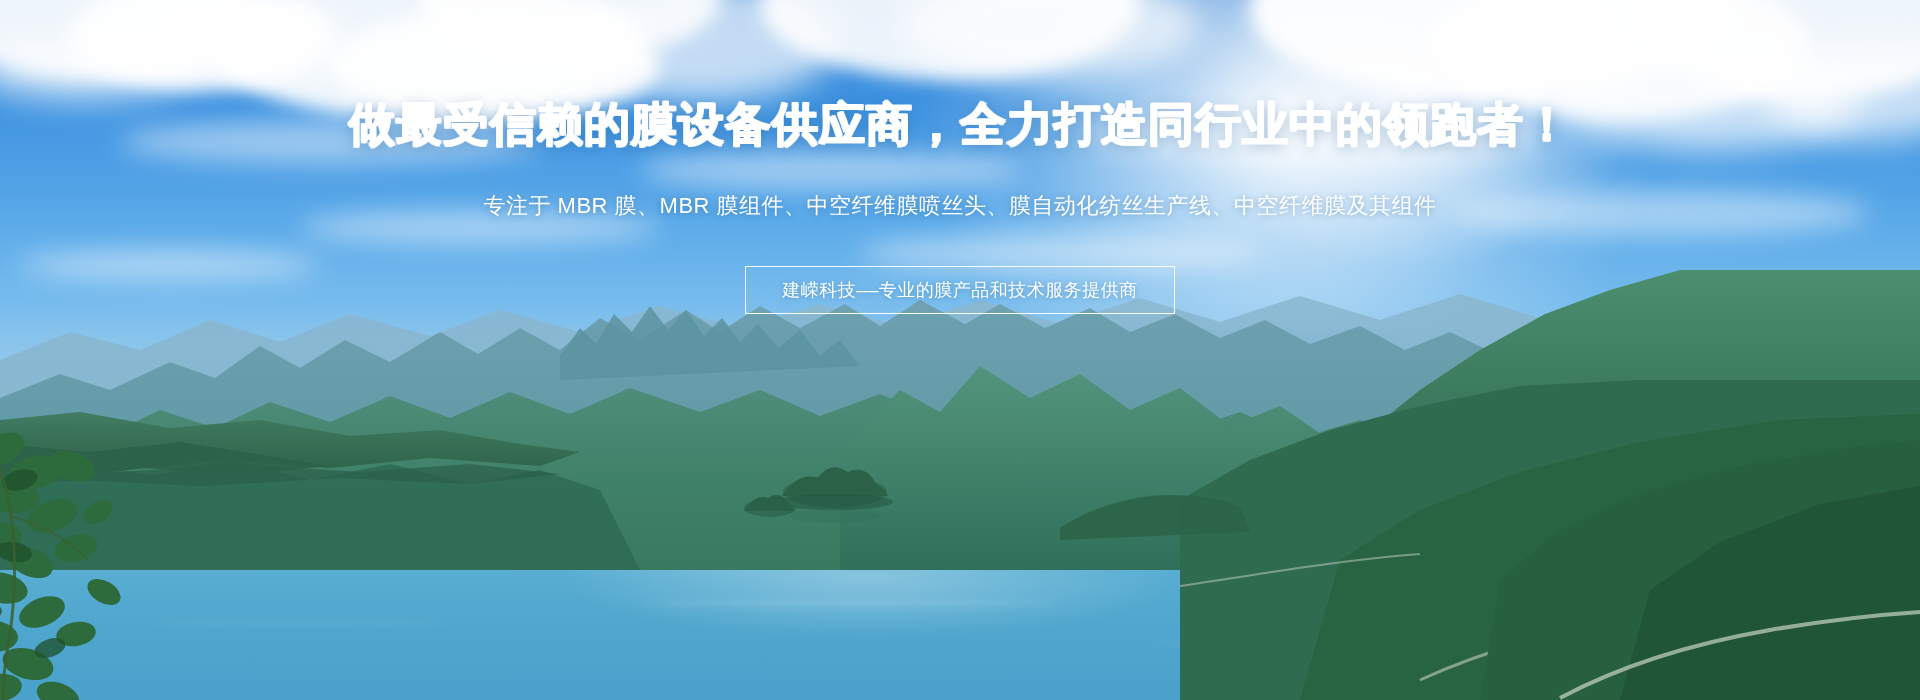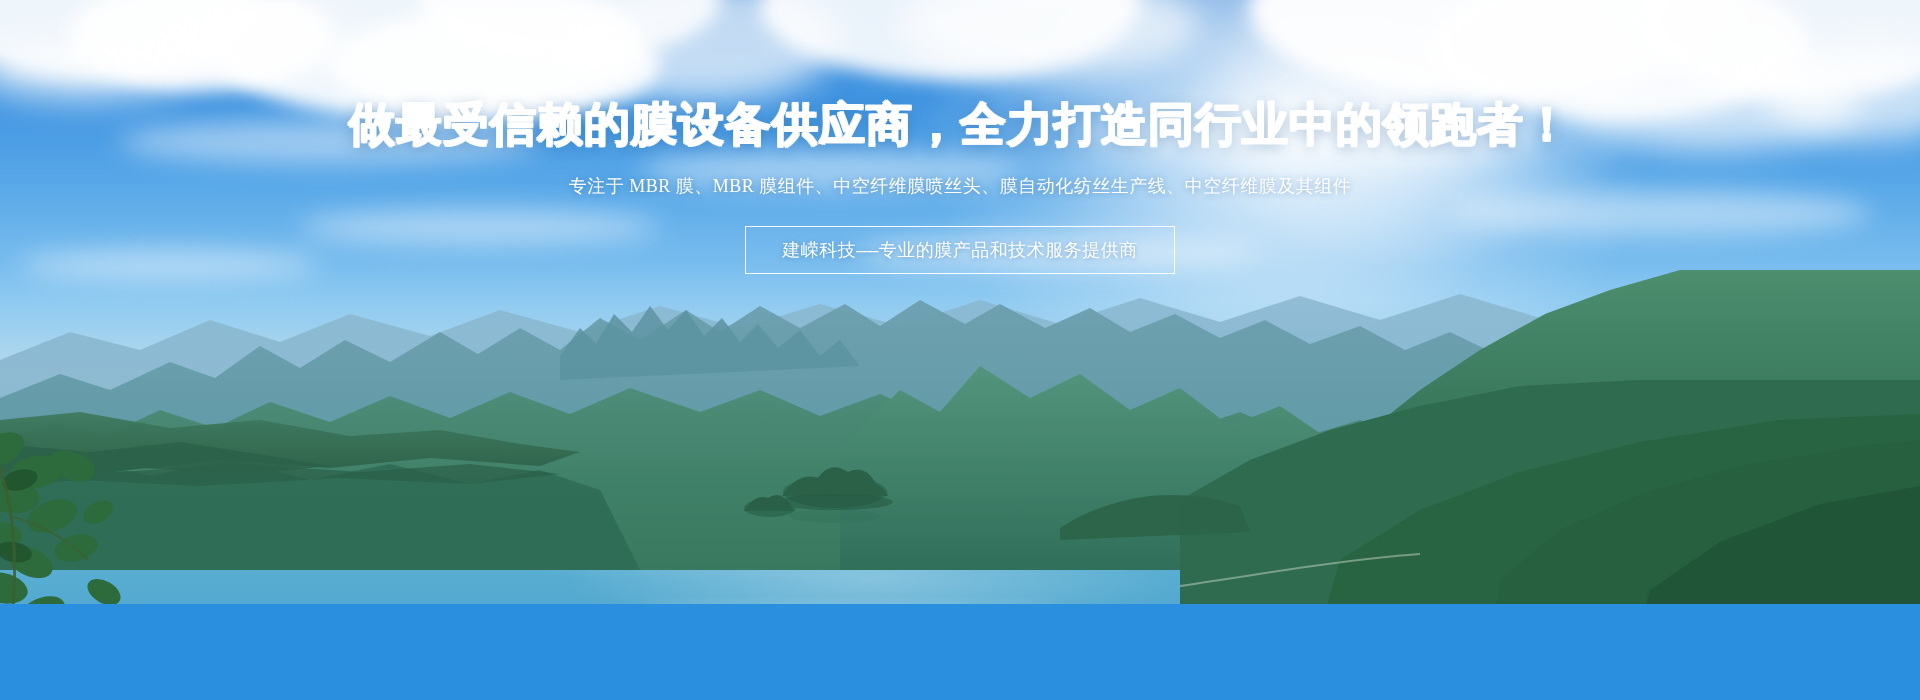--- a/index.html
+++ b/index.html
@@ -4,21 +4,21 @@
 <style>
   html,body{margin:0;padding:0;}
   body{
     width:1920px;height:700px;overflow:hidden;
     font-family:"Liberation Sans","DejaVu Sans",sans-serif;
     background:#2b8fe0;
   }
 
   .banner{
     position:relative;
-    width:1920px;height:604px;
+    width:1920px;height:700px;
     overflow:hidden;
   }
 
   
   .sky{
     position:absolute;inset:0;
     background:
       linear-gradient(to bottom,
         #2f7fd4 0%,
         #3e92e0 14%,
@@ -134,26 +134,26 @@
     text-shadow:
       0 0 1px #ffffff,
       1px 1px 0 rgba(255,255,255,.9),
       -1px 1px 0 rgba(255,255,255,.9),
       1px -1px 0 rgba(255,255,255,.9),
       -1px -1px 0 rgba(255,255,255,.9),
       0 3px 14px rgba(30,90,150,.45);
     white-space:nowrap;
   }
   .subtitle{
-    margin:0;
+    margin:17px;
     padding-top:26px;
-    font-size:18px;
+    font-size:22px;
     color:#ffffff;
     letter-spacing:.5px;
-    font-family:Liberation Serif, serif;
+    font-family:Liberation Sans, sans-serif;
     text-shadow:0 1px 6px rgba(30,90,150,.45);
     white-space:nowrap;
   }
   .tagline-wrap{
     padding-top:28px;
   }
   .tagline{
     display:inline-block;
     border:1px solid rgba(255,255,255,.95);
     padding:11px 36px;

